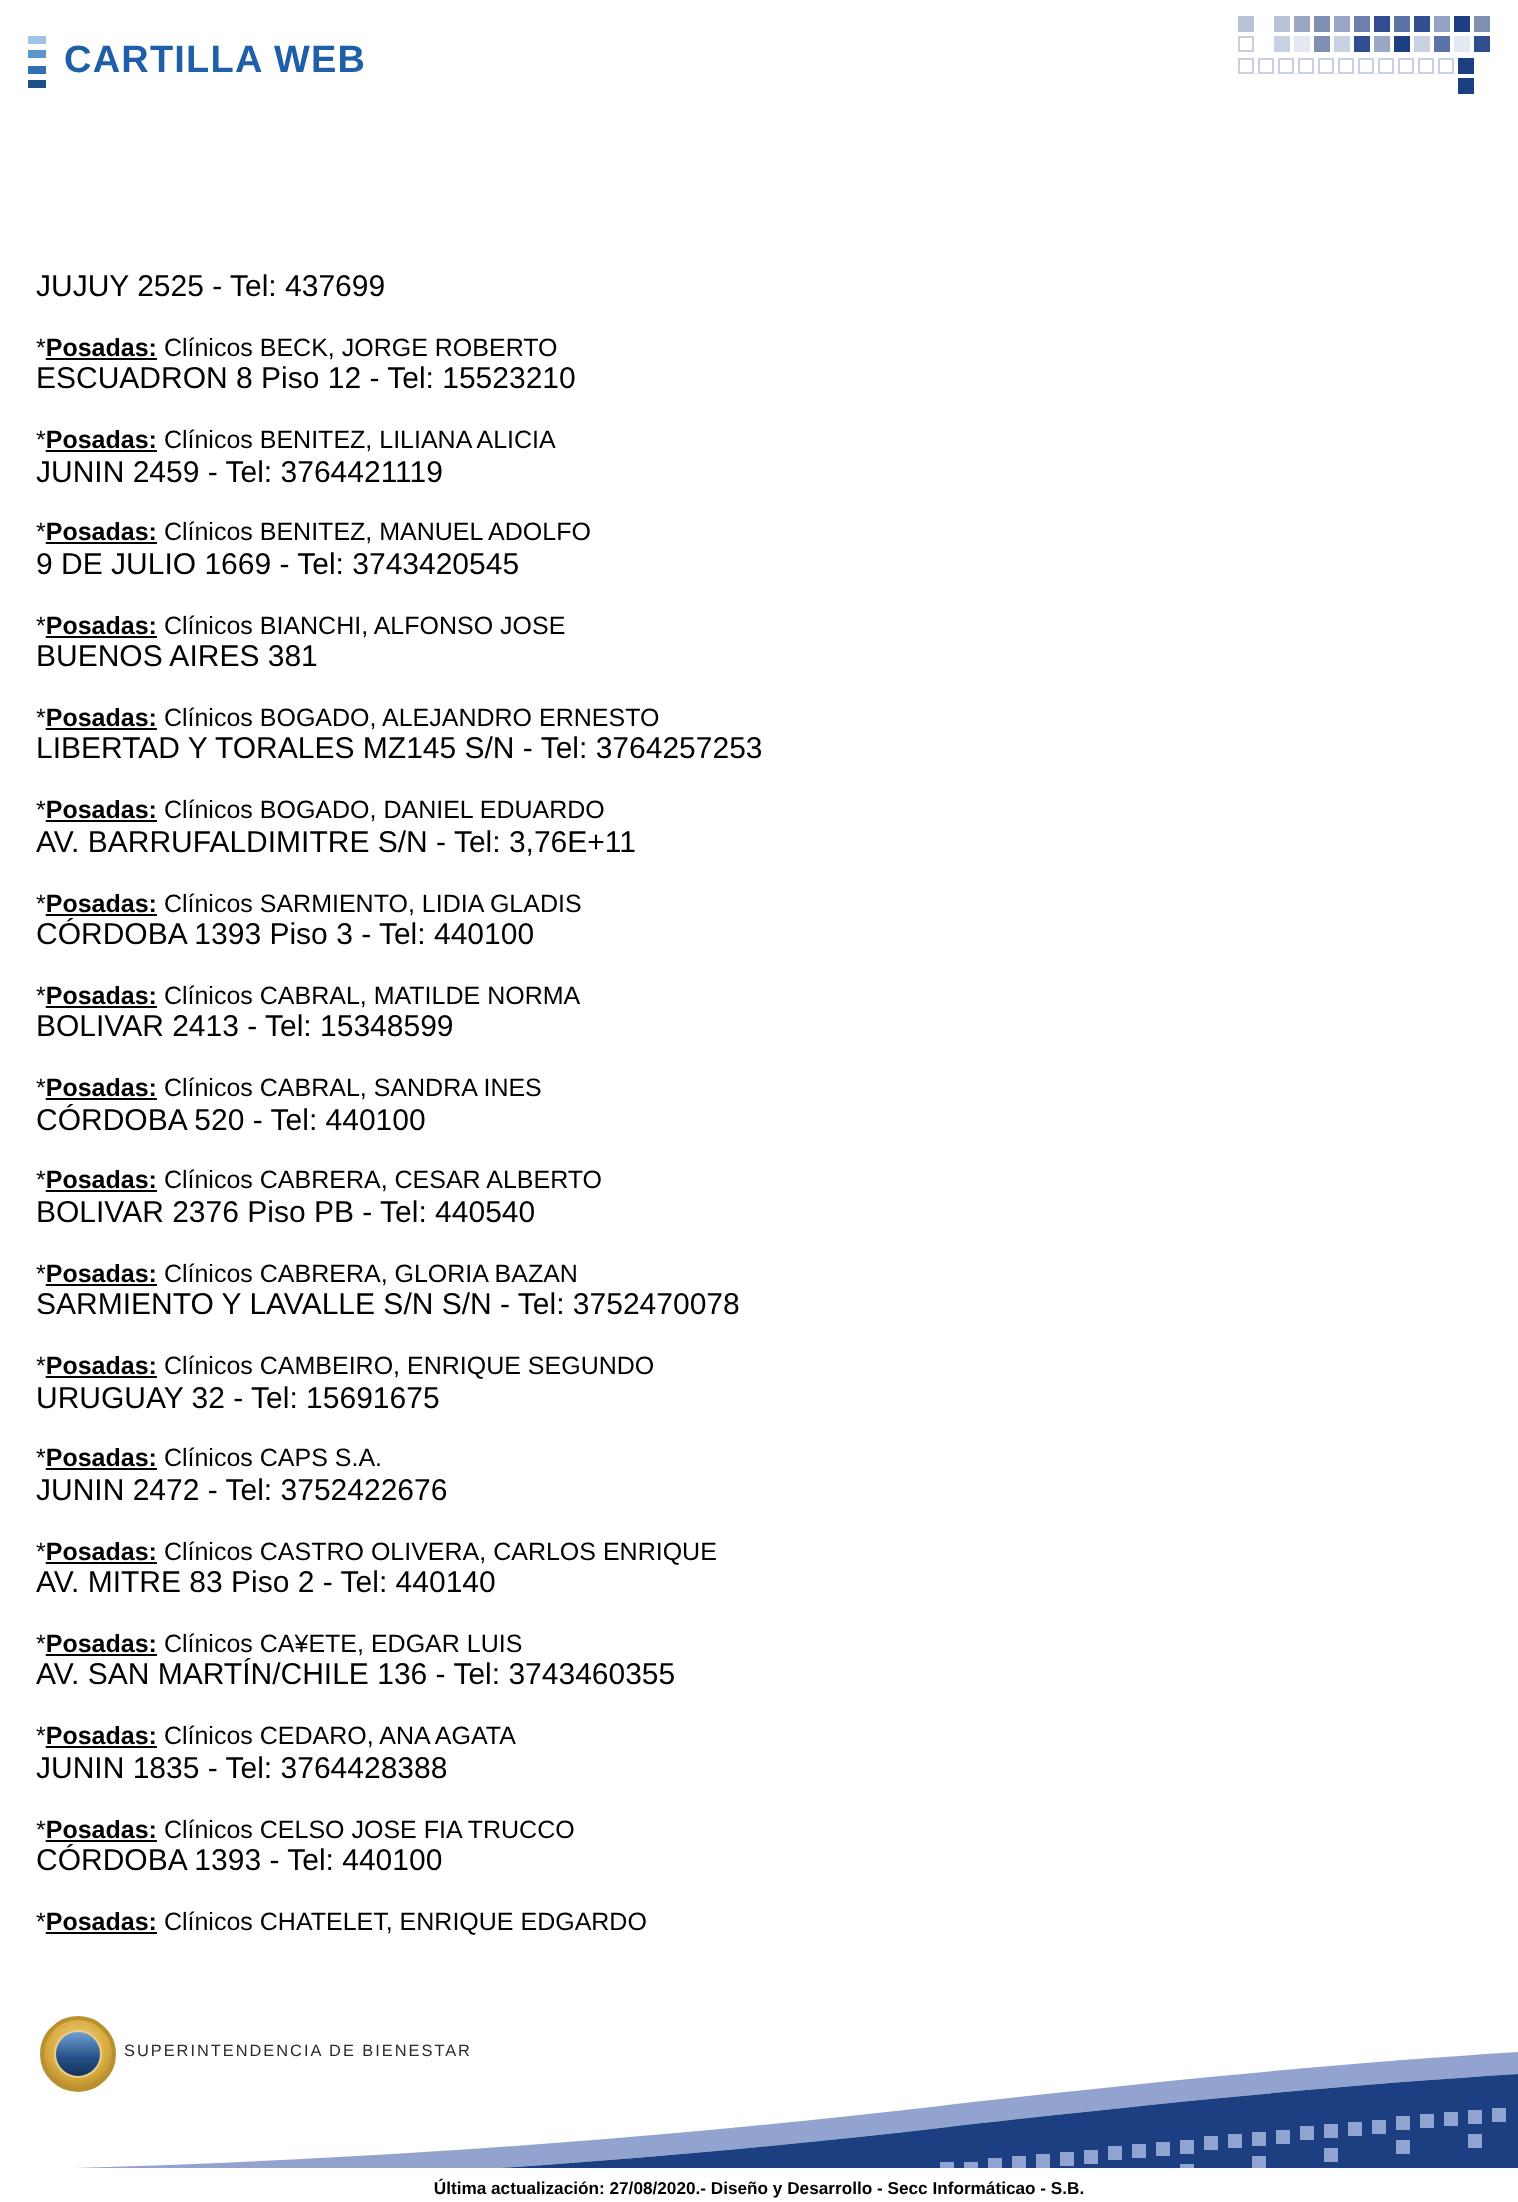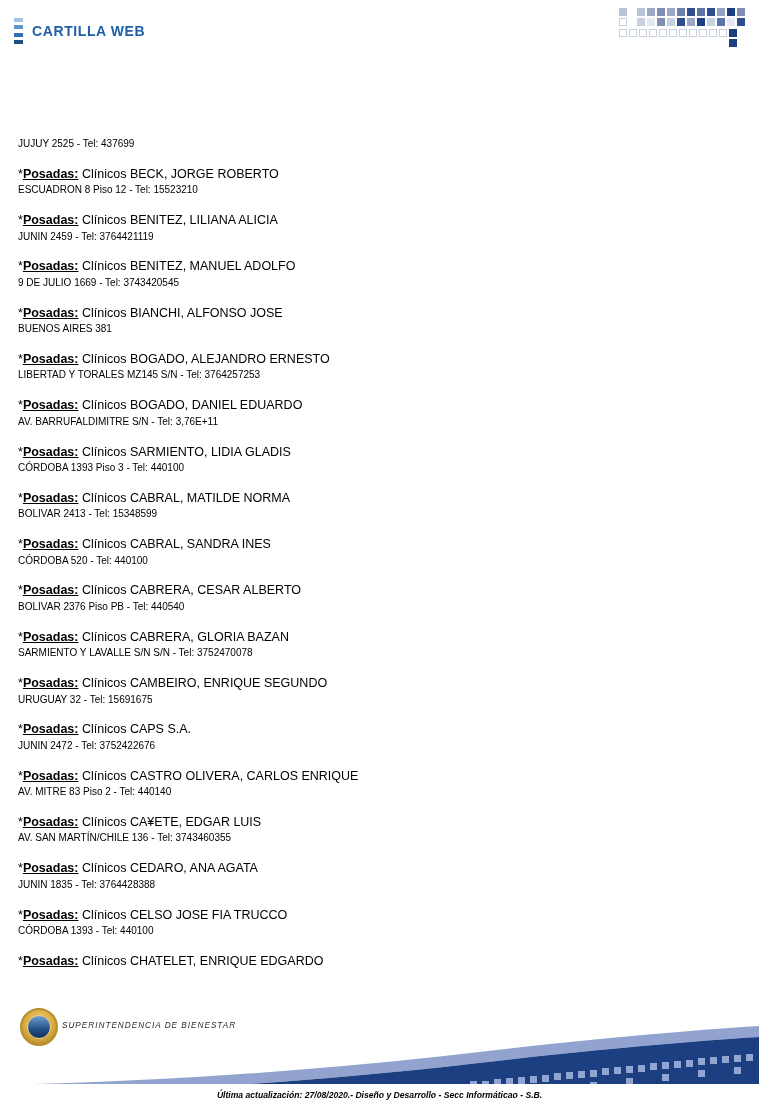--- a/index.html
+++ b/index.html
@@ -45,21 +45,21 @@
     display: block;
     width: 9px;
     height: 4px;
     background: #2f6fb2;
   }
   .brand-mark i:nth-child(1) { background: #9fc3e2; }
   .brand-mark i:nth-child(2) { background: #5b95c9; }
   .brand-mark i:nth-child(3) { background: #2f6fb2; }
   .brand-mark i:nth-child(4) { background: #1d4f87; }
   .brand-title {
-    font-size: 14px;
+    font-size: 19px;
     font-weight: bold;
     letter-spacing: 0.6px;
     color: #1f5fa9;
   }
 
   
   .mosaic {
     position: absolute;
     right: 8px;
     top: 8px;
@@ -80,38 +80,37 @@
   }
   .entry {
     margin-bottom: 13.3px;
     line-height: 16.5px;
   }
   .entry .line1 {
     font-size: 12.5px;
     white-space: nowrap;
   }
   .entry .line2 {
-    font-size: 10px;
+    font-size: 15px;
     white-space: nowrap;
   }
   .star { color: #000; }
   .city {
     font-weight: bold;
     text-decoration: underline;
   }
   .rest { }
 
   
   .footer {
     position: absolute;
     left: 0;
     bottom: 0;
     width: 609px;
     height: 101px;
-    font-style: italic;
   }
   .footer-wave {
     position: absolute;
     left: 0;
     bottom: 0;
     width: 759px;
     height: 78px;
   }
   .seal {
     position: absolute;

